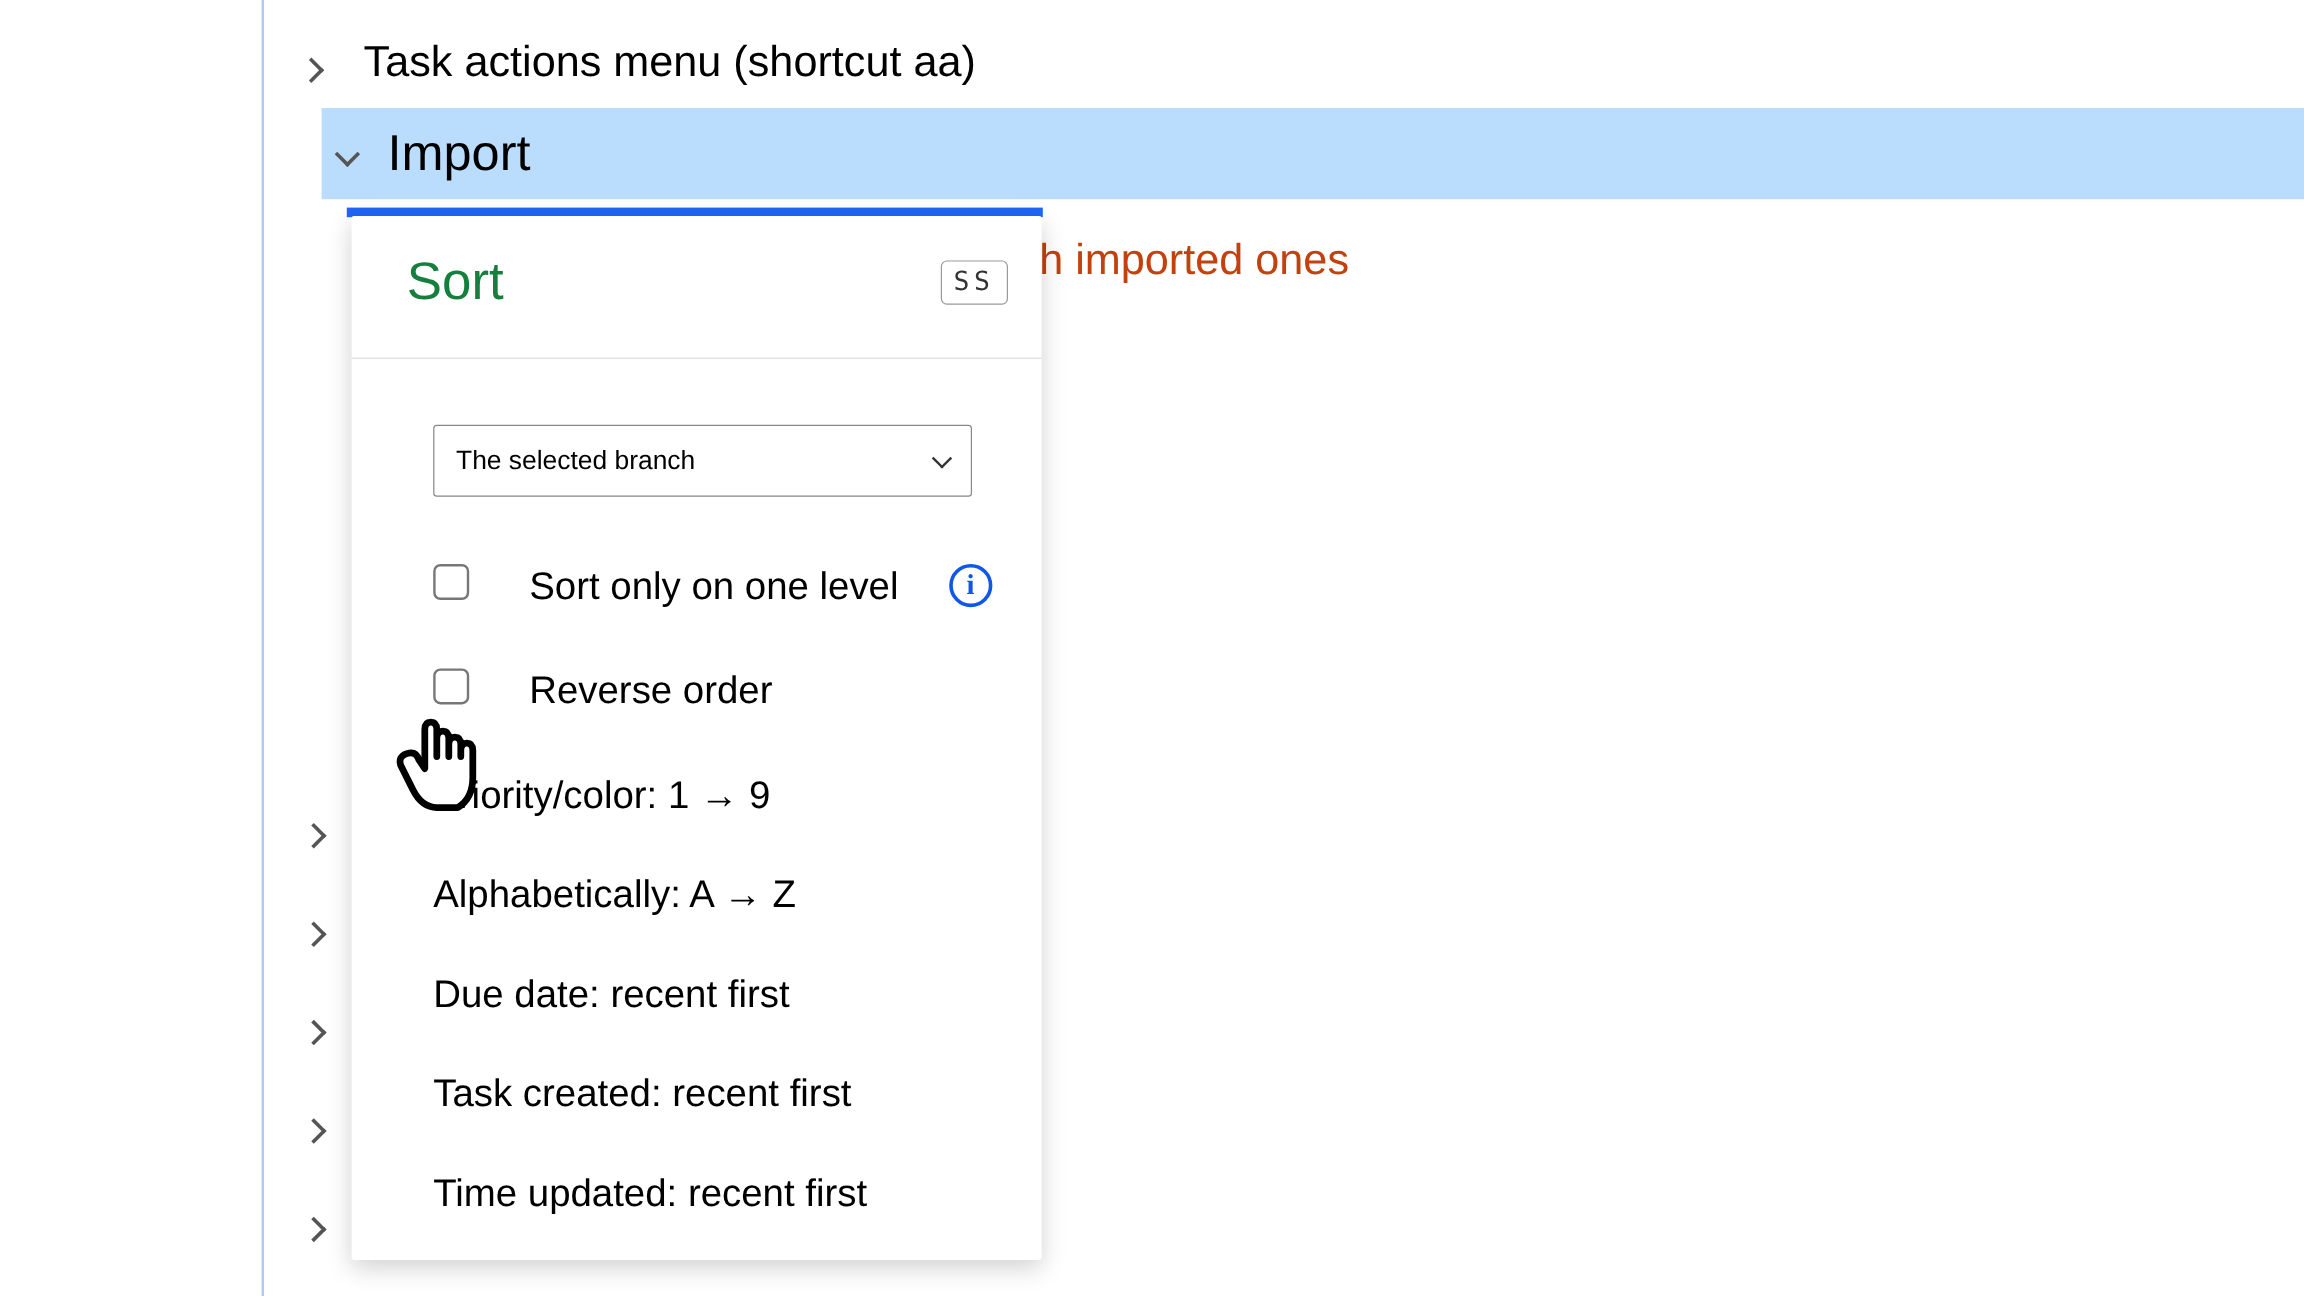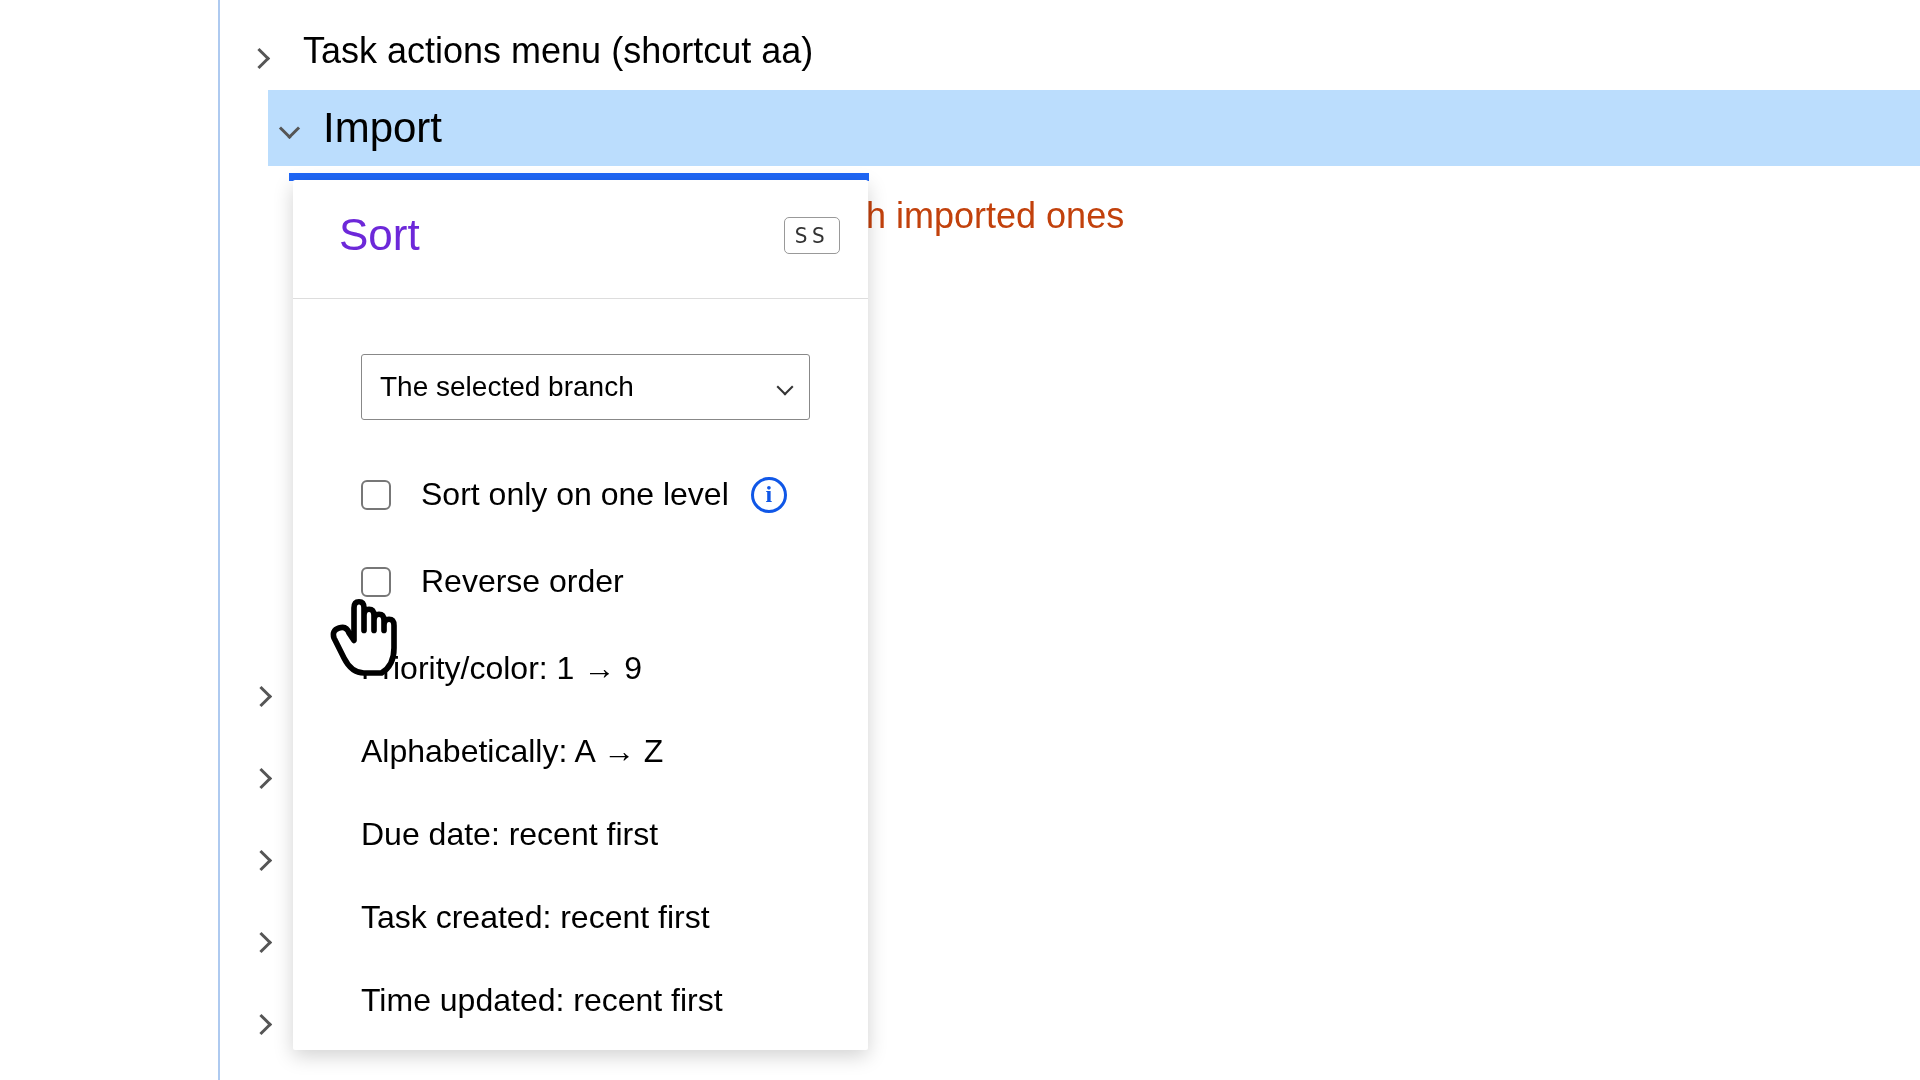--- a/index.html
+++ b/index.html
@@ -112,21 +112,21 @@
     .sort-header {
       display: flex;
       align-items: center;
       justify-content: space-between;
       padding: 30px 28px 38px 46px;
       border-bottom: 1px solid #ddd;
     }
     .sort-title {
       font-size: 44px;
       font-weight: 500;
-      color: #6d28d9;
+      color: #15803d;
     }
     .ss-badge {
       border: 1.5px solid #999;
       border-radius: 5px;
       padding: 5px 10px;
       font-size: 22px;
       letter-spacing: 4px;
       color: #333;
       font-family: monospace;
     }
@@ -134,28 +134,29 @@
       padding: 55px 8px 0 8px;
     }
     .scope-select {
       display: flex;
       align-items: center;
       justify-content: space-between;
       border: 1.5px solid #888;
       border-radius: 3px;
       margin: 0 50px 56px 60px;
       padding: 16px 18px;
-      font-size: 28px;
+      font-size: 22px;
     }
     .checkbox-row {
       display: flex;
-      align-items: center;
+      align-items: flex-start;
       padding: 0 0 0 60px;
       margin-bottom: 50px;
       font-size: 32px;
+      gap: 20px;
     }
     .checkbox {
       width: 26px;
       height: 26px;
       border: 2.5px solid #777;
       border-radius: 6px;
       margin-right: 30px;
       flex-shrink: 0;
     }
     .info-icon {

